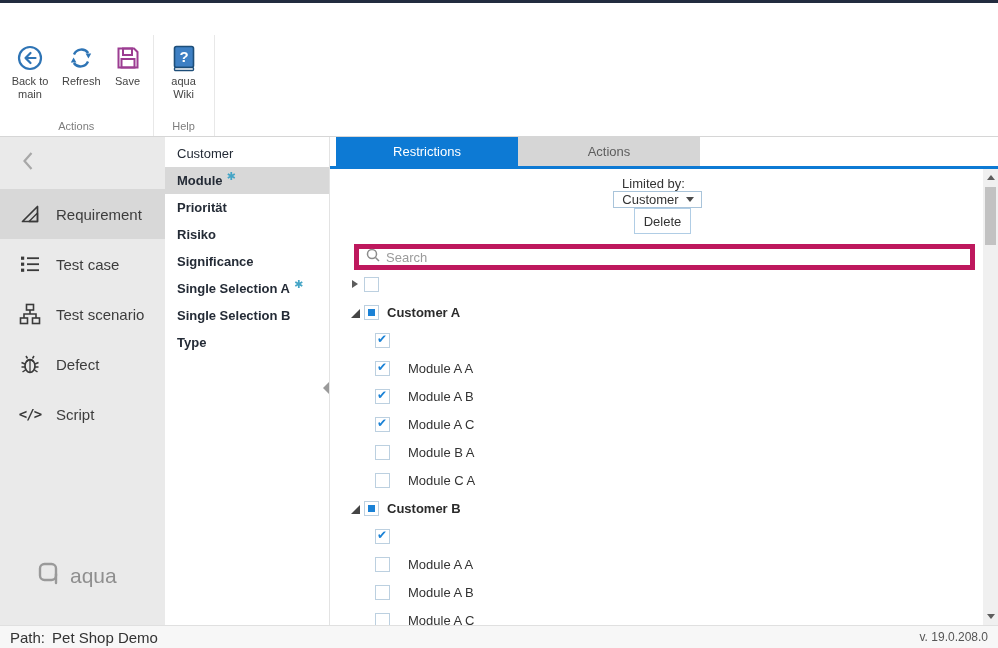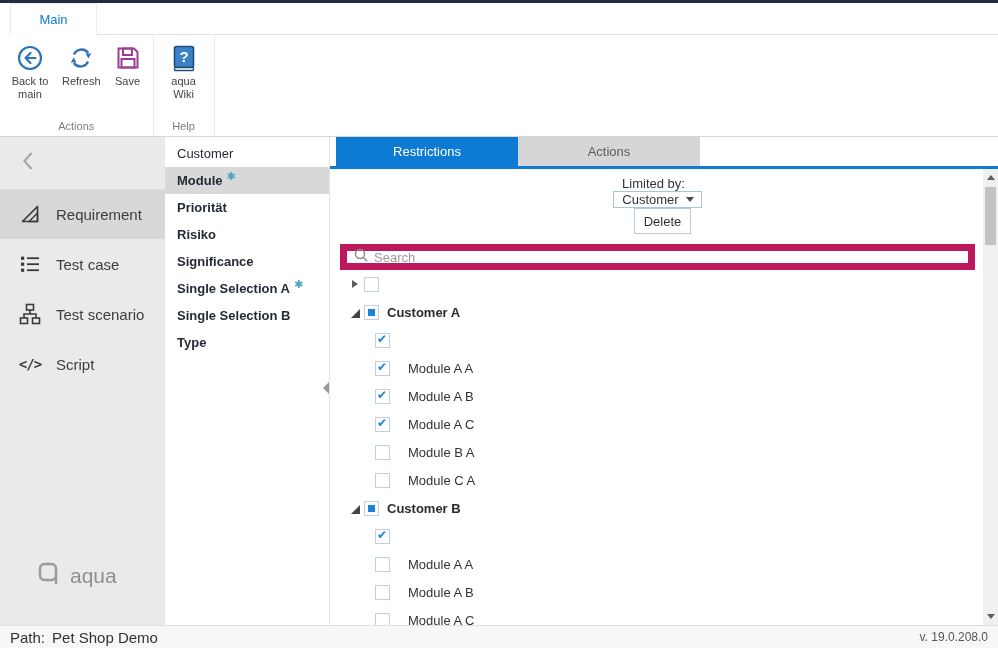--- a/index.html
+++ b/index.html
@@ -47,21 +47,21 @@
   .mtab.inactive { background:#d6d6d6; color:#5d5d5d; }
   .maccent { height:3px; background:var(--accent-blue,#0d7ad4); }
   .mcontent { position:absolute; left:0; top:32px; right:15px; bottom:0; overflow:hidden; }
   .limited-row { display:flex; align-items:center; margin:7px 8px 0 10px;flex-direction:column; }
   .limited-label { font-size:13px; color:#333; margin-right:8px; white-space:nowrap; }
   .dropdown { flex:1; height:26px; border:1px solid #a9c4da; background:#fff; display:flex; align-items:center; padding-left:8px; }
   .dropdown .dval { font-size:13px; color:#333; flex:1; }
   .dd-chevron { width:22px; display:flex; justify-content:center; }
   .dd-chevron::before { content:""; border-left:4.5px solid transparent; border-right:4.5px solid transparent; border-top:5px solid #4a4a4a; }
   .delete-btn { margin-left:10px; width:57px; height:26px; border:1px solid #b0cde5; background:#fff; font-size:13px; color:#333; display:flex; align-items:center; justify-content:center; }
-  .searchbox { display:flex; align-items:center; margin:10px 8px 0 10px; height:26px; border:7px solid #be185d; background:#fff; padding:0 7px; gap:6px; }
+  .searchbox { display:flex; align-items:center; margin:10px 8px 0 24px; height:26px; border:5px solid #be185d; background:#fff; padding:0 7px; gap:6px; }
   .searchbox input { border:none; outline:none; flex:1; font-size:13px; font-family:inherit; color:#333; background:transparent; }
   .searchbox input::placeholder { color:#9b9b9b; }
 
   .tree { margin-top:7px; }
   .tree-row { height:28px; display:flex; align-items:flex-start; padding-left:18px; }
   .tree-row.lvl1 { padding-left:29px; }
   .exp { width:15px; height:15px; position:relative; flex:none; }
   .exp.collapsed::before { content:""; position:absolute; left:4px; top:3px; border-top:4.5px solid transparent; border-bottom:4.5px solid transparent; border-left:6px solid #5c5c5c; }
   .exp.expanded::before { content:""; position:absolute; left:3px; top:4px; border-left:9px solid transparent; border-bottom:9px solid #454545; }
   .cb { width:15px; height:15px; border:1px solid #bcd0e0; background:#fff; position:relative; flex:none; margin-left:1px; }
@@ -88,24 +88,20 @@
   .status-path { font-size:15px; color:#333; display:flex; gap:7px; }
   .status-version { font-size:12px; color:#555; }
 </style>
 </head>
 <body>
 
 <div class="window">
 
   <div class="top-accent"></div>
 
-  <div class="tabrow">
-    <div class="ribbon-tab">Main</div>
-    <div class="tabrow-line"></div>
-  </div>
 
   <div class="ribbon-body">
     <div class="rb-group">
       <div class="rb-buttons">
         <div class="rb-btn">
           <span class="icon icon-blue">
             <svg width="28" height="28" viewBox="0 0 28 28">
               <circle cx="14" cy="14" r="11" fill="none" stroke="currentColor" stroke-width="2.2"></circle>
               <path d="M14.5 9 L9.5 14 L14.5 19 M9.5 14 H19.5" fill="none" stroke="currentColor" stroke-width="2.2" stroke-linecap="round" stroke-linejoin="round"></path>
             </svg>
@@ -189,20 +185,38 @@
         <svg width="24" height="24" viewBox="0 0 24 24">
           <rect x="8.5" y="2.5" width="7" height="5.5" fill="none" stroke="currentColor" stroke-width="1.6"></rect>
           <rect x="2.5" y="16" width="7" height="5.5" fill="none" stroke="currentColor" stroke-width="1.6"></rect>
           <rect x="14.5" y="16" width="7" height="5.5" fill="none" stroke="currentColor" stroke-width="1.6"></rect>
           <path d="M12 8 V12 M6 16 V12 H18 V16" fill="none" stroke="currentColor" stroke-width="1.6"></path>
         </svg>
       </span>
       <span>Test scenario</span>
     </div>
     <div class="sb-item">
+      <span class="sicon">
+        <svg width="24" height="24" viewBox="0 0 24 24">
+          <ellipse cx="12" cy="14" rx="5" ry="6.3" fill="none" stroke="currentColor" stroke-width="1.7"></ellipse>
+          <path d="M8.6 9.5 A4.4 4.4 0 0 1 15.4 9.5" fill="none" stroke="currentColor" stroke-width="1.7"></path>
+          <line x1="12" y1="8.5" x2="12" y2="20" stroke="currentColor" stroke-width="1.3"></line>
+          <line x1="7" y1="12" x2="3.5" y2="10.5" stroke="currentColor" stroke-width="1.5"></line>
+          <line x1="7" y1="15" x2="3.5" y2="15" stroke="currentColor" stroke-width="1.5"></line>
+          <line x1="7.5" y1="18" x2="4.5" y2="20" stroke="currentColor" stroke-width="1.5"></line>
+          <line x1="17" y1="12" x2="20.5" y2="10.5" stroke="currentColor" stroke-width="1.5"></line>
+          <line x1="17" y1="15" x2="20.5" y2="15" stroke="currentColor" stroke-width="1.5"></line>
+          <line x1="16.5" y1="18" x2="19.5" y2="20" stroke="currentColor" stroke-width="1.5"></line>
+          <line x1="9.5" y1="6.5" x2="8" y2="4" stroke="currentColor" stroke-width="1.5"></line>
+          <line x1="14.5" y1="6.5" x2="16" y2="4" stroke="currentColor" stroke-width="1.5"></line>
+        </svg>
+      </span>
+      <span>Defect</span>
+    </div>
+    <div class="sb-item">
       <span class="sicon glyph-code">&lt;/&gt;</span>
       <span>Script</span>
     </div>
     <div class="sb-logo">
       <span>
         <svg width="26" height="26" viewBox="0 0 26 26">
           <rect x="4" y="3" width="16" height="16" rx="4.5" fill="none" stroke="currentColor" stroke-width="2.4"></rect>
           <path d="M20 13 V22" stroke="currentColor" stroke-width="2.4" stroke-linecap="round" fill="none"></path>
         </svg>
       </span>

